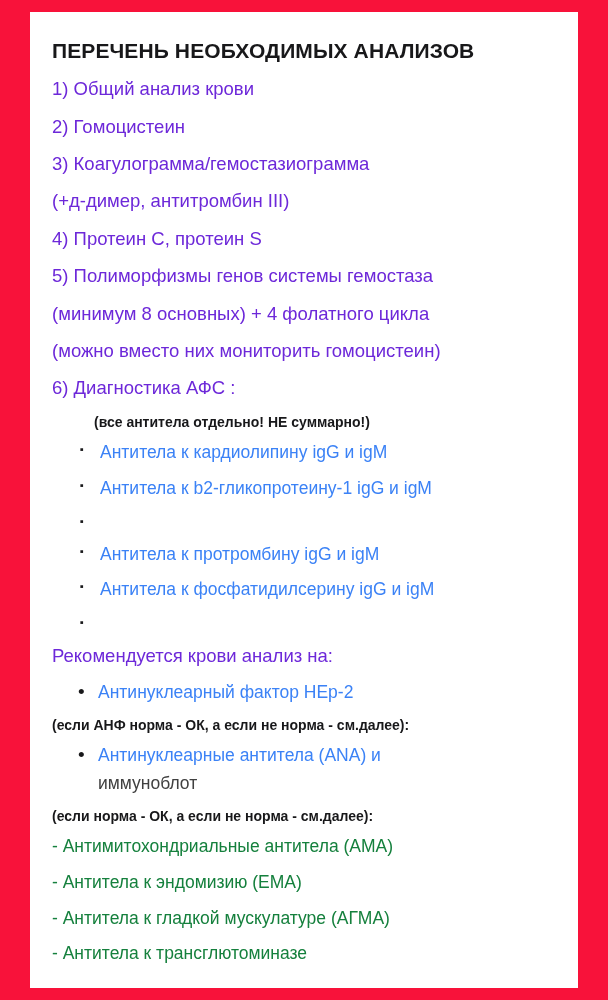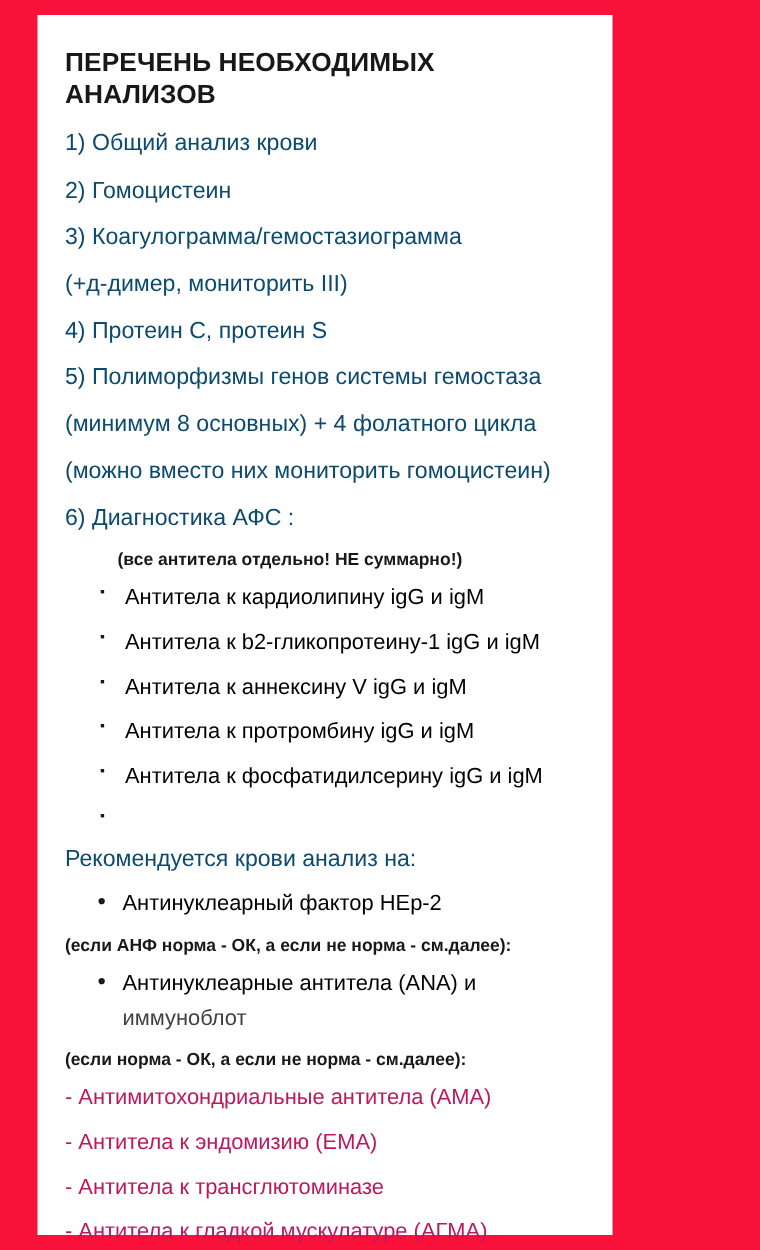--- a/index.html
+++ b/index.html
@@ -11,36 +11,36 @@
     width: 608px;
     height: 1000px;
     background: #f8123a;
     font-family: "Liberation Sans", sans-serif;
     overflow: hidden;
   }
   #sheet {
     position: absolute;
     left: 30px;
     top: 12px;
-    width: 460px;
+    width: 548px;
     height: 976px;
     background: #ffffff;
     padding: 26px 22px 0 22px;
   }
   .doc-title {
     font-size: 21px;
     font-weight: bold;
     color: #18181a;
     letter-spacing: 0.1px;
     margin: 0 0 14px 0;
     line-height: 1.2;
   }
   .line {
     font-size: 18.5px;
-    color: #0c4a6e;
+    color: #6d28d9;
     line-height: 1.32;
     margin: 0 0 13px 0;
     font-weight: 500;
   }
   .line.tight { margin-bottom: 12px; }
   .note-small {
     font-size: 14px;
     color: #18181a;
     font-weight: 700;
     margin: 0 0 10px 0;
@@ -56,29 +56,29 @@
   .bullet-row .mk {
     flex: 0 0 auto;
     width: 20px;
     font-size: 13px;
     line-height: 1.55;
     color: #18181a;
   }
   .bullet-row .mk.sq { font-size: 11px; }
   .bullet-row .txt {
     font-size: 17.5px;
-    color: #000000;
+    color: #3b82f6;
     line-height: 1.3;
     font-weight: 500;
   }
   .bullet-row.dot { padding-left: 26px; }
   .bullet-row.dot .mk { font-size: 19px; line-height: 1.15; }
   .dash-row {
     font-size: 17.5px;
-    color: #be185d;
+    color: #15803d;
     line-height: 1.3;
     font-weight: 500;
     margin: 0 0 13px 0;
   }
   .sub-cont {
     font-size: 17.5px;
     color: #404040;
     font-weight: 500;
     padding-left: 46px;
     margin: -8px 0 12px 0;
@@ -88,40 +88,39 @@
 </head>
 <body>
 
 <div id="sheet">
 
   <h1 class="doc-title">ПЕРЕЧЕНЬ НЕОБХОДИМЫХ АНАЛИЗОВ</h1>
 
   <p class="line">1) Общий анализ крови</p>
   <p class="line">2) Гомоцистеин</p>
   <p class="line">3) Коагулограмма/гемостазиограмма</p>
-  <p class="line">(+д-димер, мониторить III)</p>
+  <p class="line">(+д-димер, антитромбин III)</p>
   <p class="line">4) Протеин C, протеин S</p>
   <p class="line">5) Полиморфизмы генов системы гемостаза</p>
   <p class="line">(минимум 8 основных) + 4 фолатного цикла</p>
   <p class="line">(можно вместо них мониторить гомоцистеин)</p>
   <p class="line tight">6) Диагностика АФС :</p>
 
   <p class="note-small indent-par">(все антитела отдельно! НЕ суммарно!)</p>
 
   <div class="bullet-row">
     <span class="mk sq">▪</span>
     <span class="txt">Антитела к кардиолипину igG и igM</span>
   </div>
   <div class="bullet-row">
     <span class="mk sq">▪</span>
     <span class="txt">Антитела к b2-гликопротеину-1 igG и igM</span>
   </div>
   <div class="bullet-row">
     <span class="mk sq">▪</span>
-    <span class="txt">Антитела к аннексину V igG и igM</span>
   </div>
   <div class="bullet-row">
     <span class="mk sq">▪</span>
     <span class="txt">Антитела к протромбину igG и igM</span>
   </div>
   <div class="bullet-row">
     <span class="mk sq">▪</span>
     <span class="txt">Антитела к фосфатидилсерину igG и igM</span>
   </div>
   <div class="bullet-row">
@@ -140,16 +139,16 @@
   <div class="bullet-row dot">
     <span class="mk">•</span>
     <span class="txt">Антинуклеарные антитела (ANA) и</span>
   </div>
   <p class="sub-cont">иммуноблот</p>
 
   <p class="note-small">(если норма - ОК, а если не норма - см.далее):</p>
 
   <p class="dash-row">- Антимитохондриальные антитела (AMA)</p>
   <p class="dash-row">- Антитела к эндомизию (EMA)</p>
+  <p class="dash-row">- Антитела к гладкой мускулатуре (AГMA)</p>
   <p class="dash-row">- Антитела к трансглютоминазе</p>
-  <p class="dash-row">- Антитела к гладкой мускулатуре (AГMA)</p>
 
 </div>
 
 </body></html>

